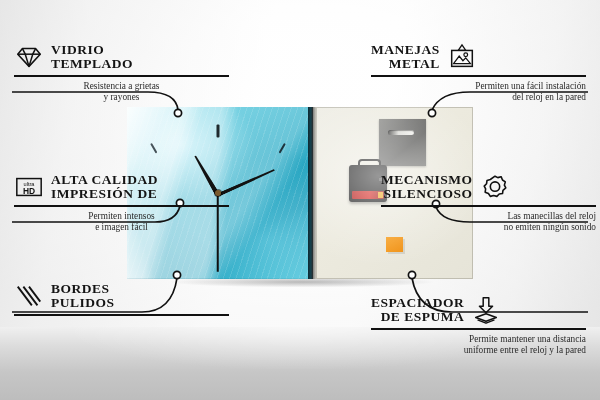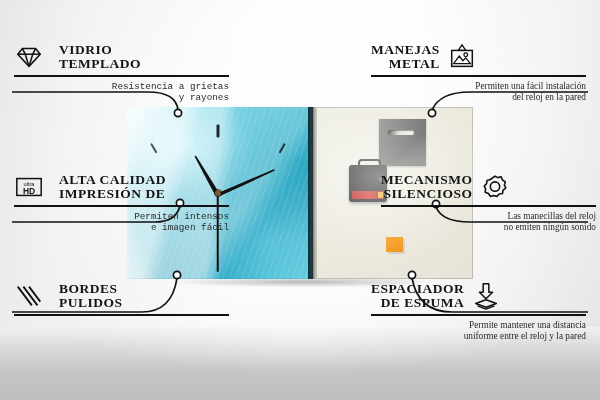--- a/index.html
+++ b/index.html
@@ -169,43 +169,43 @@
   .feature{position:absolute;width:215px;}
   .feature .head{display:flex;align-items:center;gap:7px;}
   .feature.left .head{justify-content:flex-end;flex-direction:row;}
   .feature.right .head{justify-content:flex-start;flex-direction:row-reverse;align-items:center;}
   .feature .ttl{
     font-family:"Liberation Serif", serif;
     font-weight:700;font-size:13.5px;line-height:14.5px;
     letter-spacing:.5px;color:#141414;
     text-transform:uppercase;
   }
-  .feature.left .ttl{text-align:left;margin-left:8px;}
+  .feature.left .ttl{text-align:left;}
   .feature.right .ttl{text-align:right;}
   .rule{height:1.6px;background:#111;margin:3px 0 4px;}
   .feature .sub{
     font-family:"Liberation Serif", serif;
     font-size:9.3px;line-height:11.6px;color:#2a2a2a;
   }
-  .feature.left .sub{text-align:right;font-family:Liberation Mono, monospace;}
+  .feature.left .sub{text-align:center;}
   .feature.right .sub{text-align:right;}
 
   .ico{width:30px;height:30px;flex:0 0 30px;display:block;}
   .ico svg{display:block;width:30px;height:30px;}
 
   
   .feature.left .head{justify-content:flex-start;}
   .feature.right .head{justify-content:flex-end;}
 
   .f1{left:14px;top:42px;}
   .f2{left:14px;top:172px;}
   .f3{left:14px;top:281px;}
   .f4{left:371px;top:42px;}
   .f5{left:381px;top:172px;}
-  .f6{left:371px;top:281px;}
+  .f6{left:371px;top:295px;}
 
   .connectors{position:absolute;left:0;top:0;width:600px;height:400px;}
 </style>
 </head>
 <body>
 
 <div id="stage">
 
   <div class="bg-top"></div>
   <div class="bg-bottom"></div>

